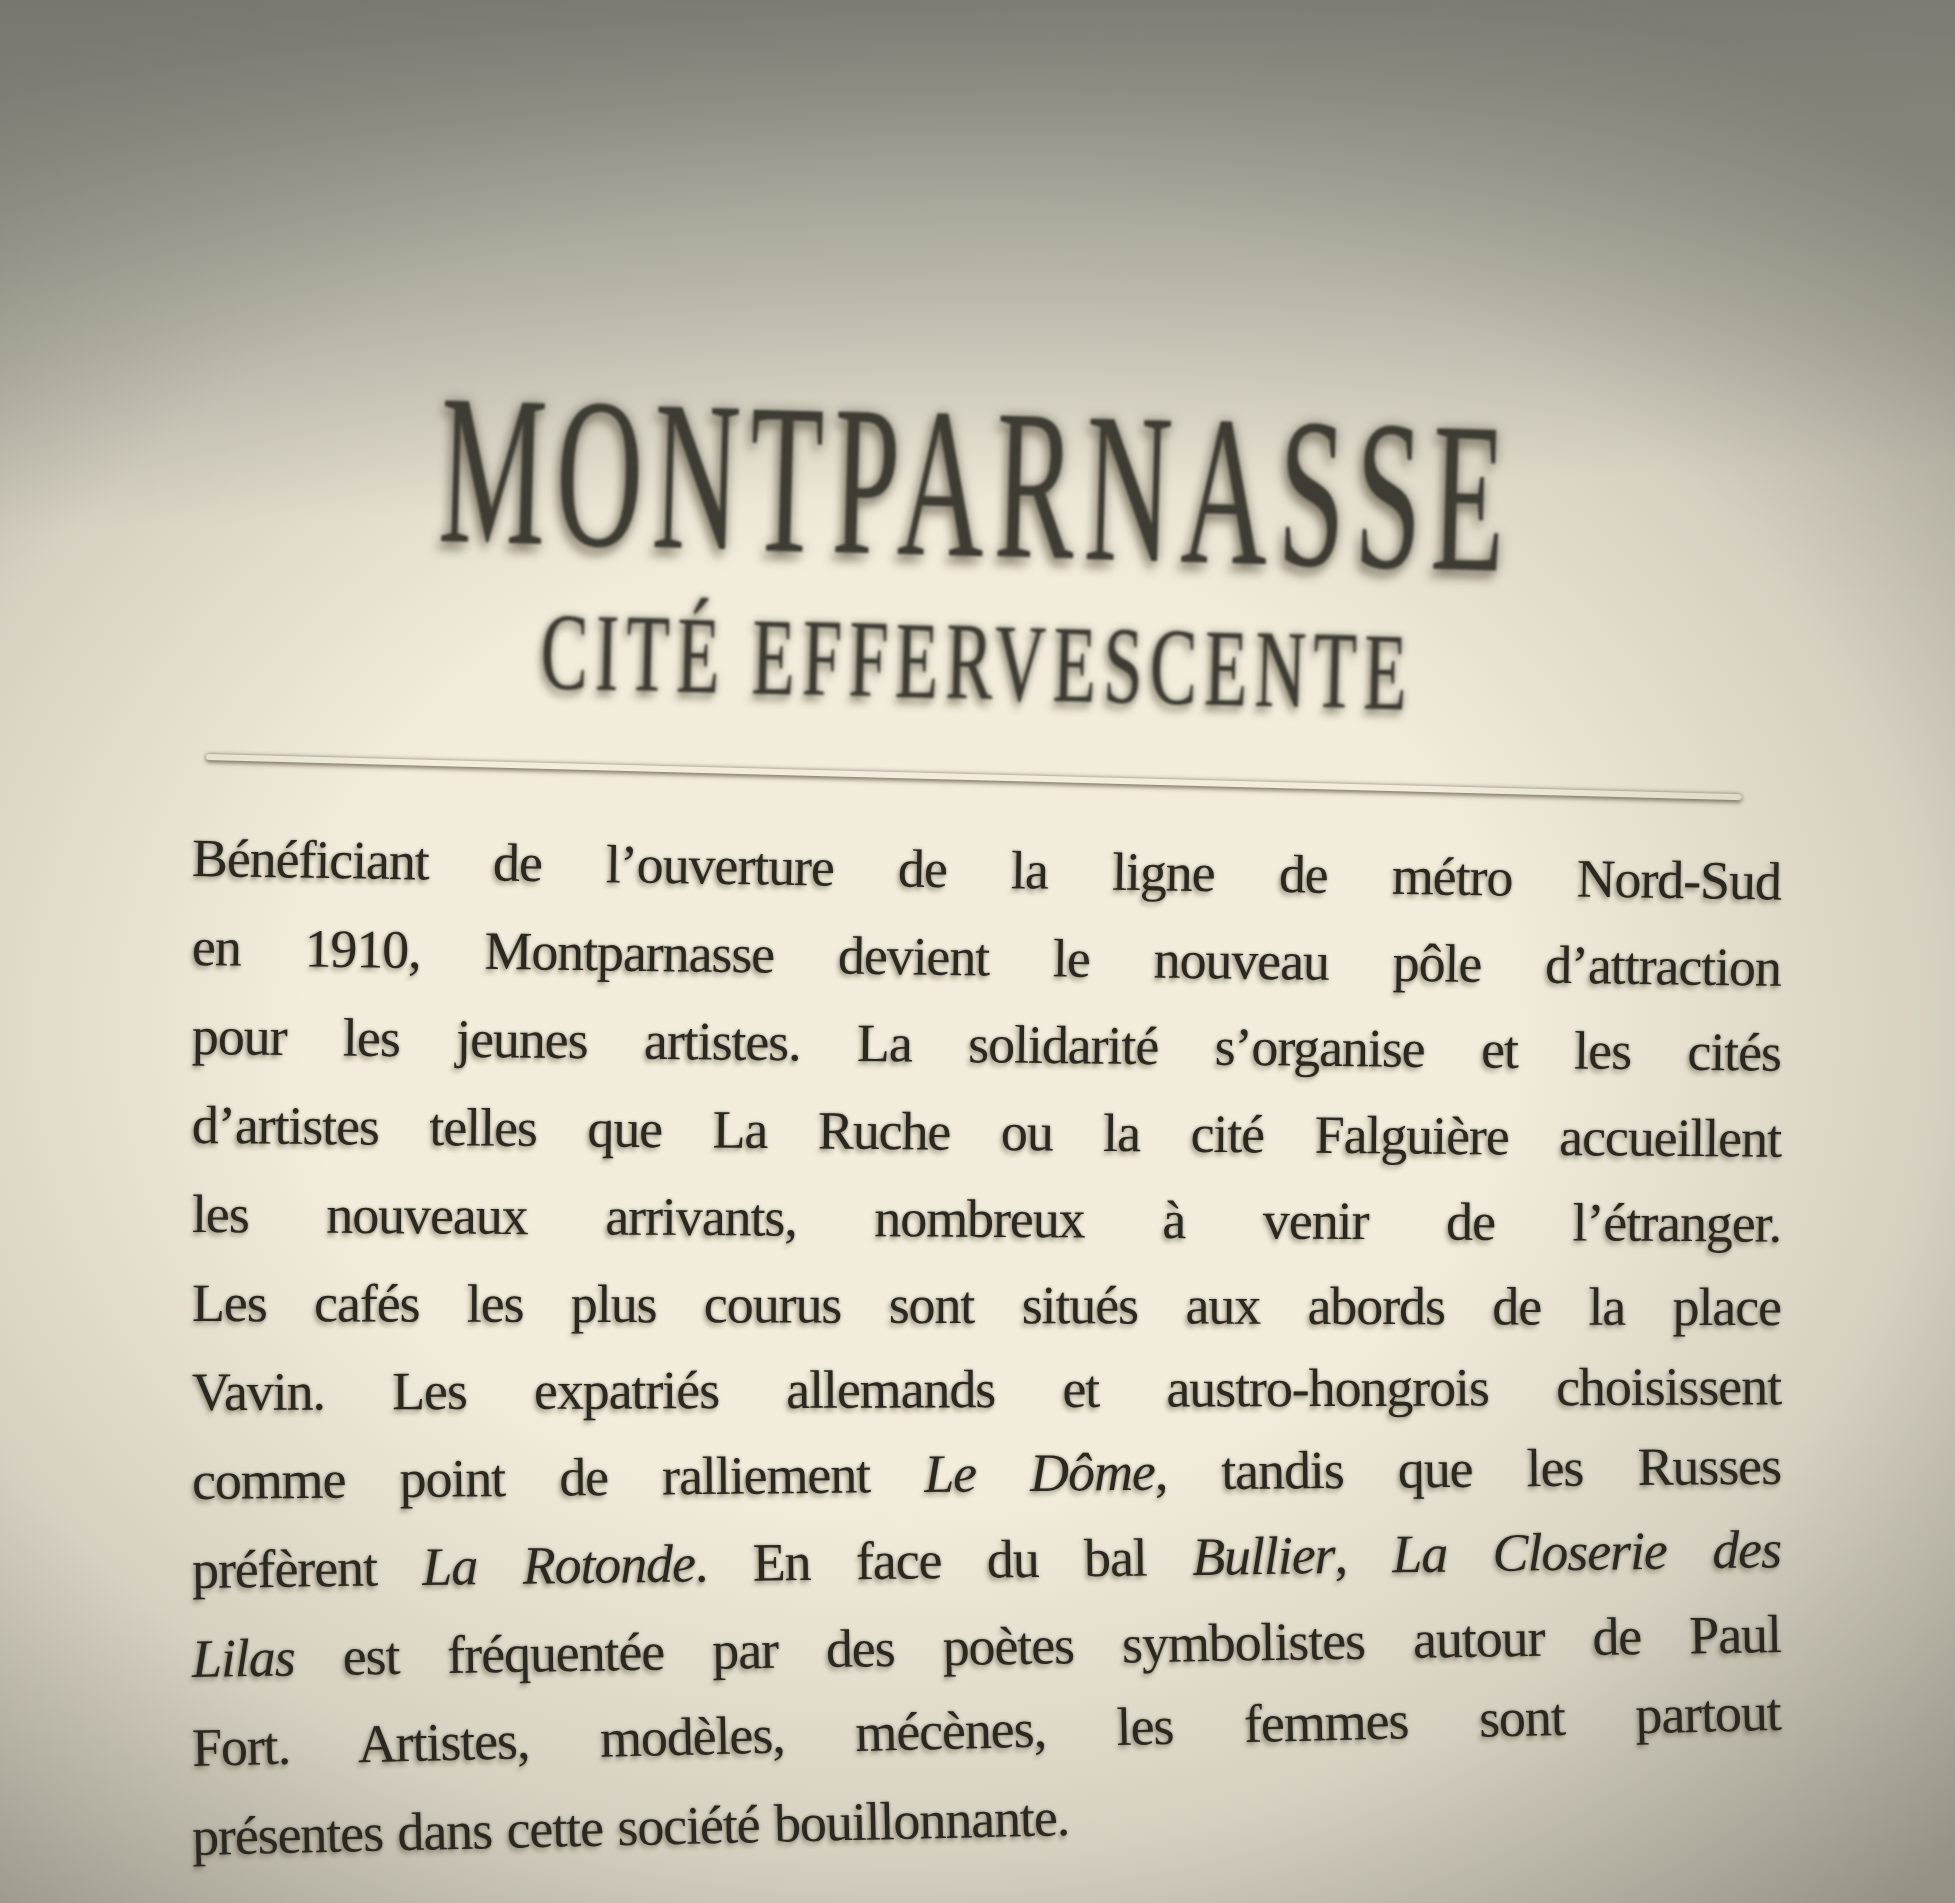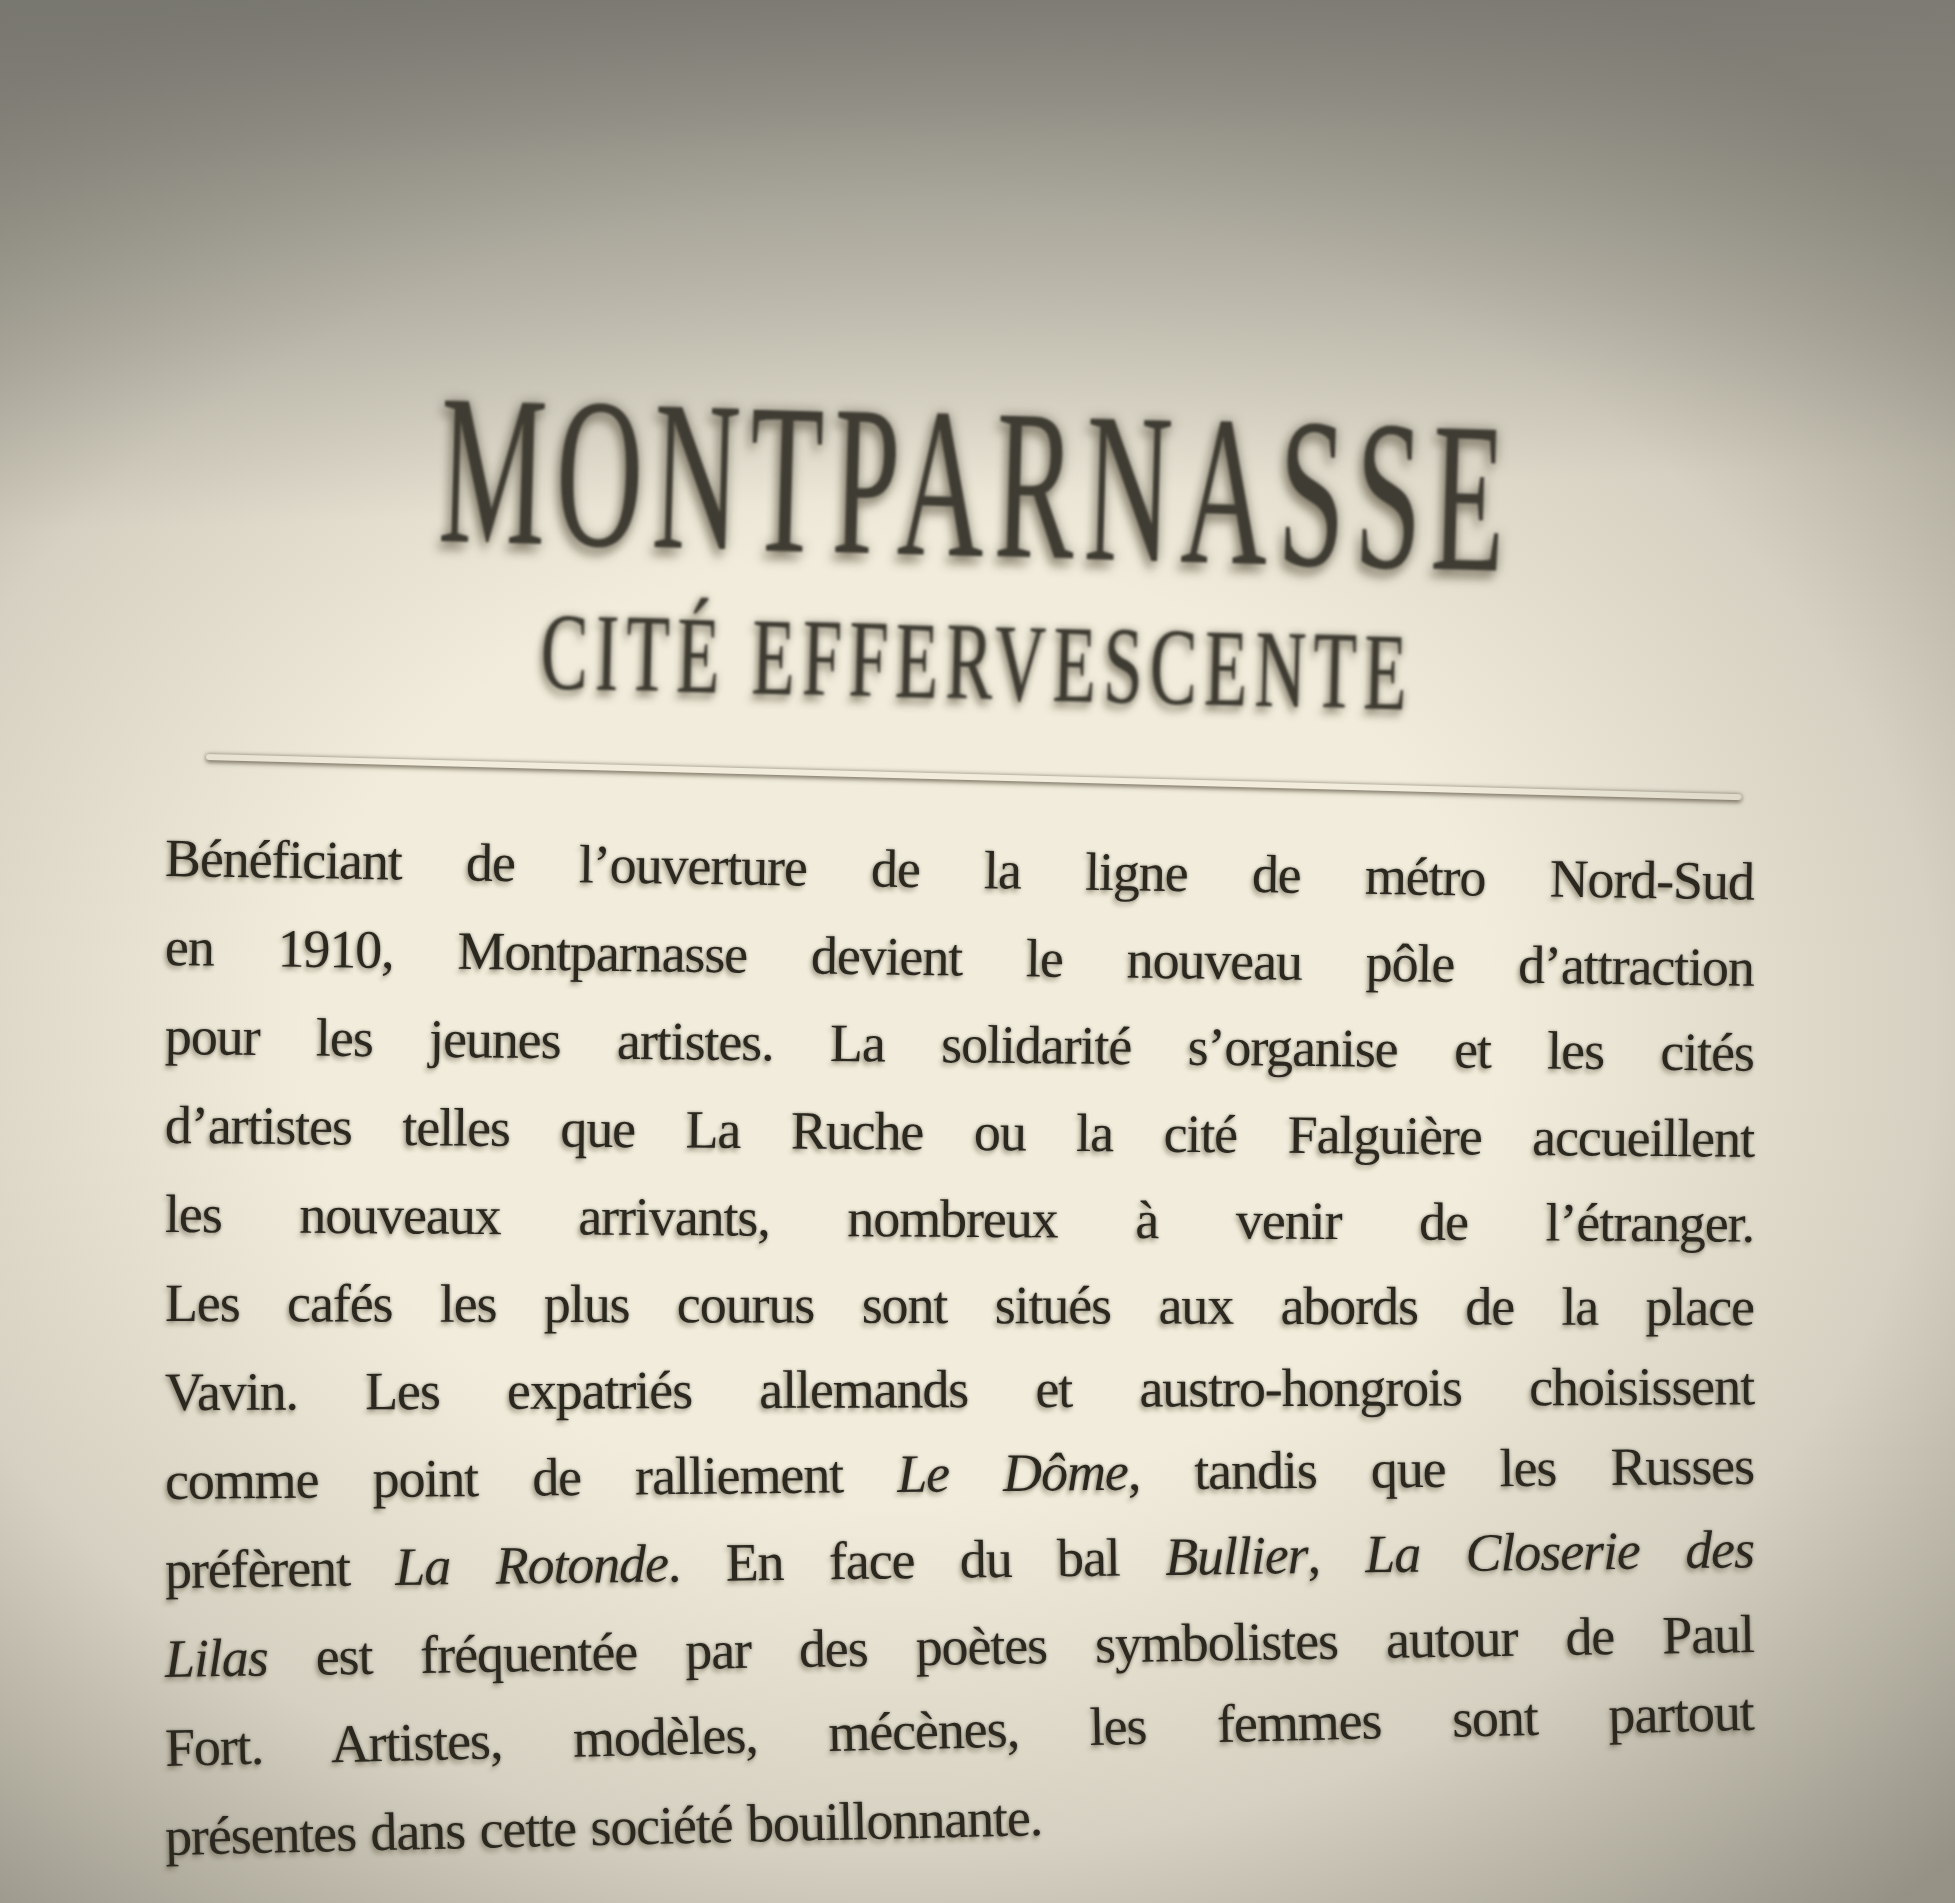--- a/index.html
+++ b/index.html
@@ -80,21 +80,21 @@
 7;
     border-radius: 3.6px;
     transform: rotate(1.5deg);
     transform-origin: left center;
     box-shadow: 0 2.9px 4.3px rgba(95,85,66,0.55), 0 0 4.3px rgba(62,59,50,0.6);
     filter: blur(0.7px);
   }
 
   .paragraph {
     position: absolute;
-    left: 165px;
+    left: 192px;
     top: 814px;
     width: 1589px;
     filter: blur(0.4px);
   }
   .para-line {
     font-size: 54px;
     letter-spacing: -1.1px;
     word-spacing: 2.1px;
     line-height: 89px;
     height: 89px;

